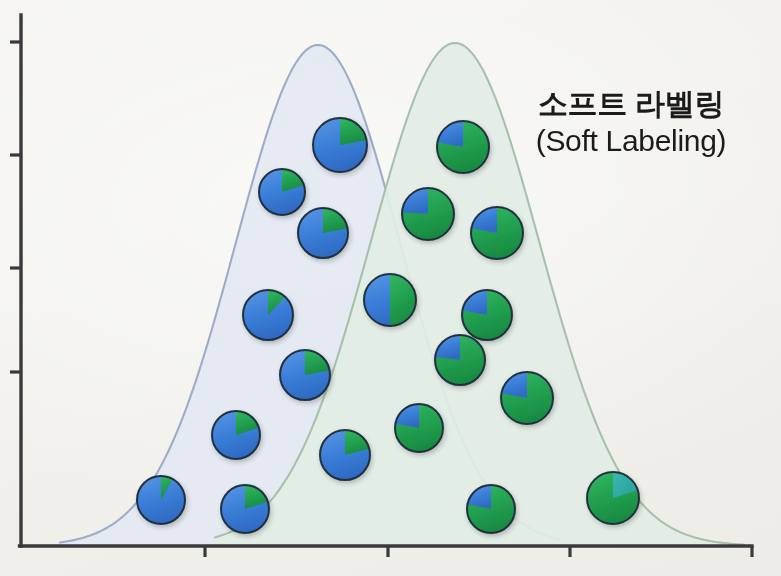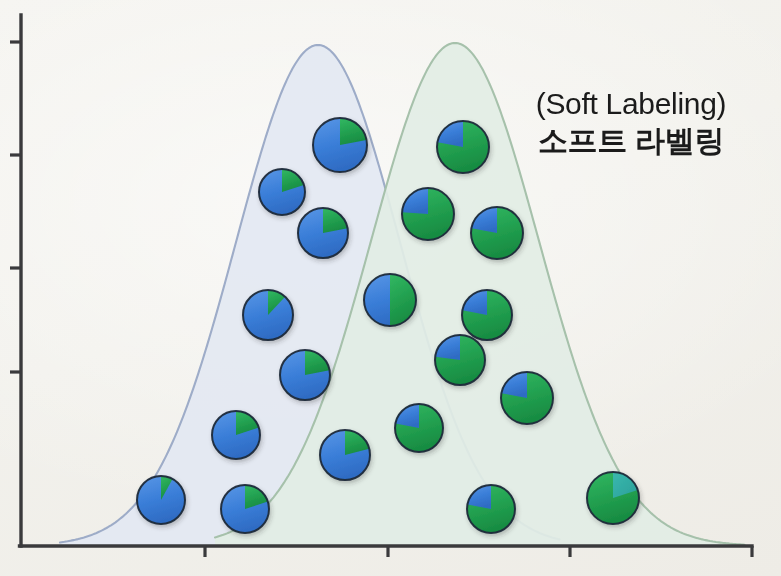--- a/index.html
+++ b/index.html
@@ -193,17 +193,17 @@
         </g>
         <g filter="url(#pieShadow)">
           <circle cx="613" cy="498" r="26" fill="url(#gradGreen)"></circle>
           <path d="M613 498 L613.00 472.00 A26 26 0 0 1 637.73 489.97 Z" fill="url(#gradTeal)"></path>
           <circle cx="613" cy="498" r="26" fill="none" stroke="#1d2a3a" stroke-width="2" opacity="0.95"></circle>
         </g>
       </g>
   </svg>
 
   <div id="title-block">
+    <span class="line korean">소프트 라벨링</span>
     <span class="line latin">(Soft Labeling)</span>
-    <span class="line korean">소프트 라벨링</span>
   </div>
 
 </div>
 
 </body></html>

